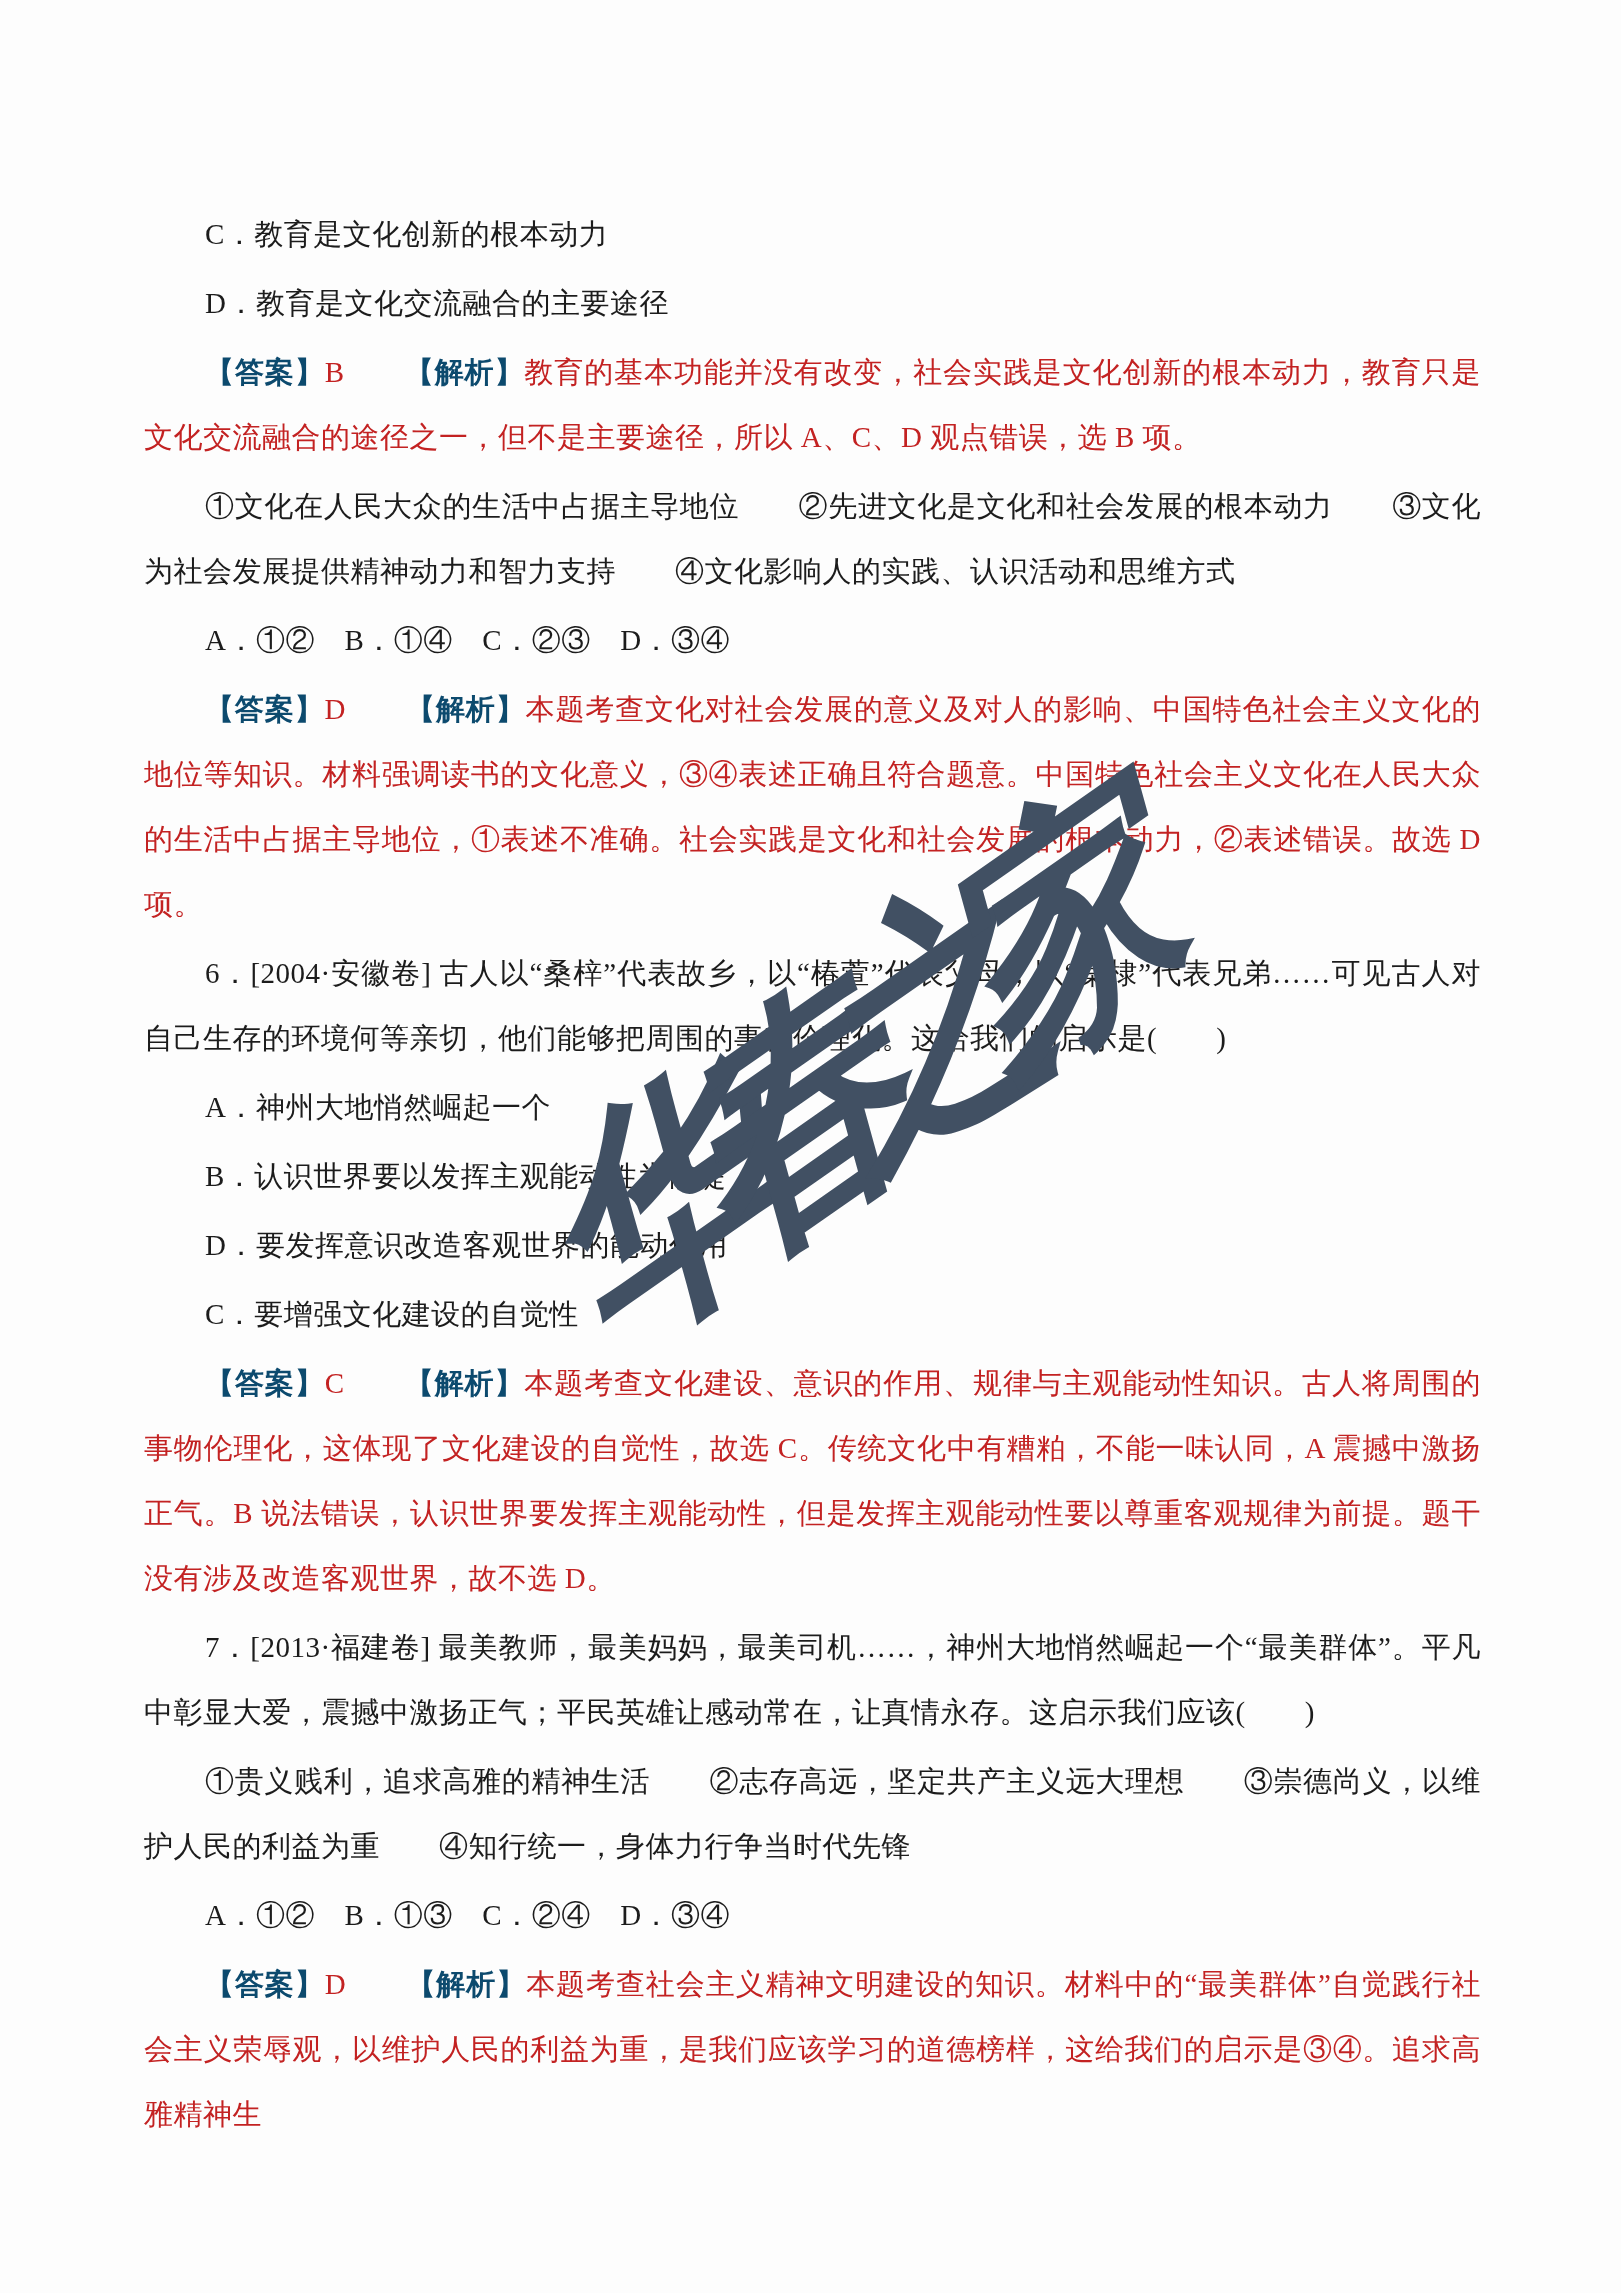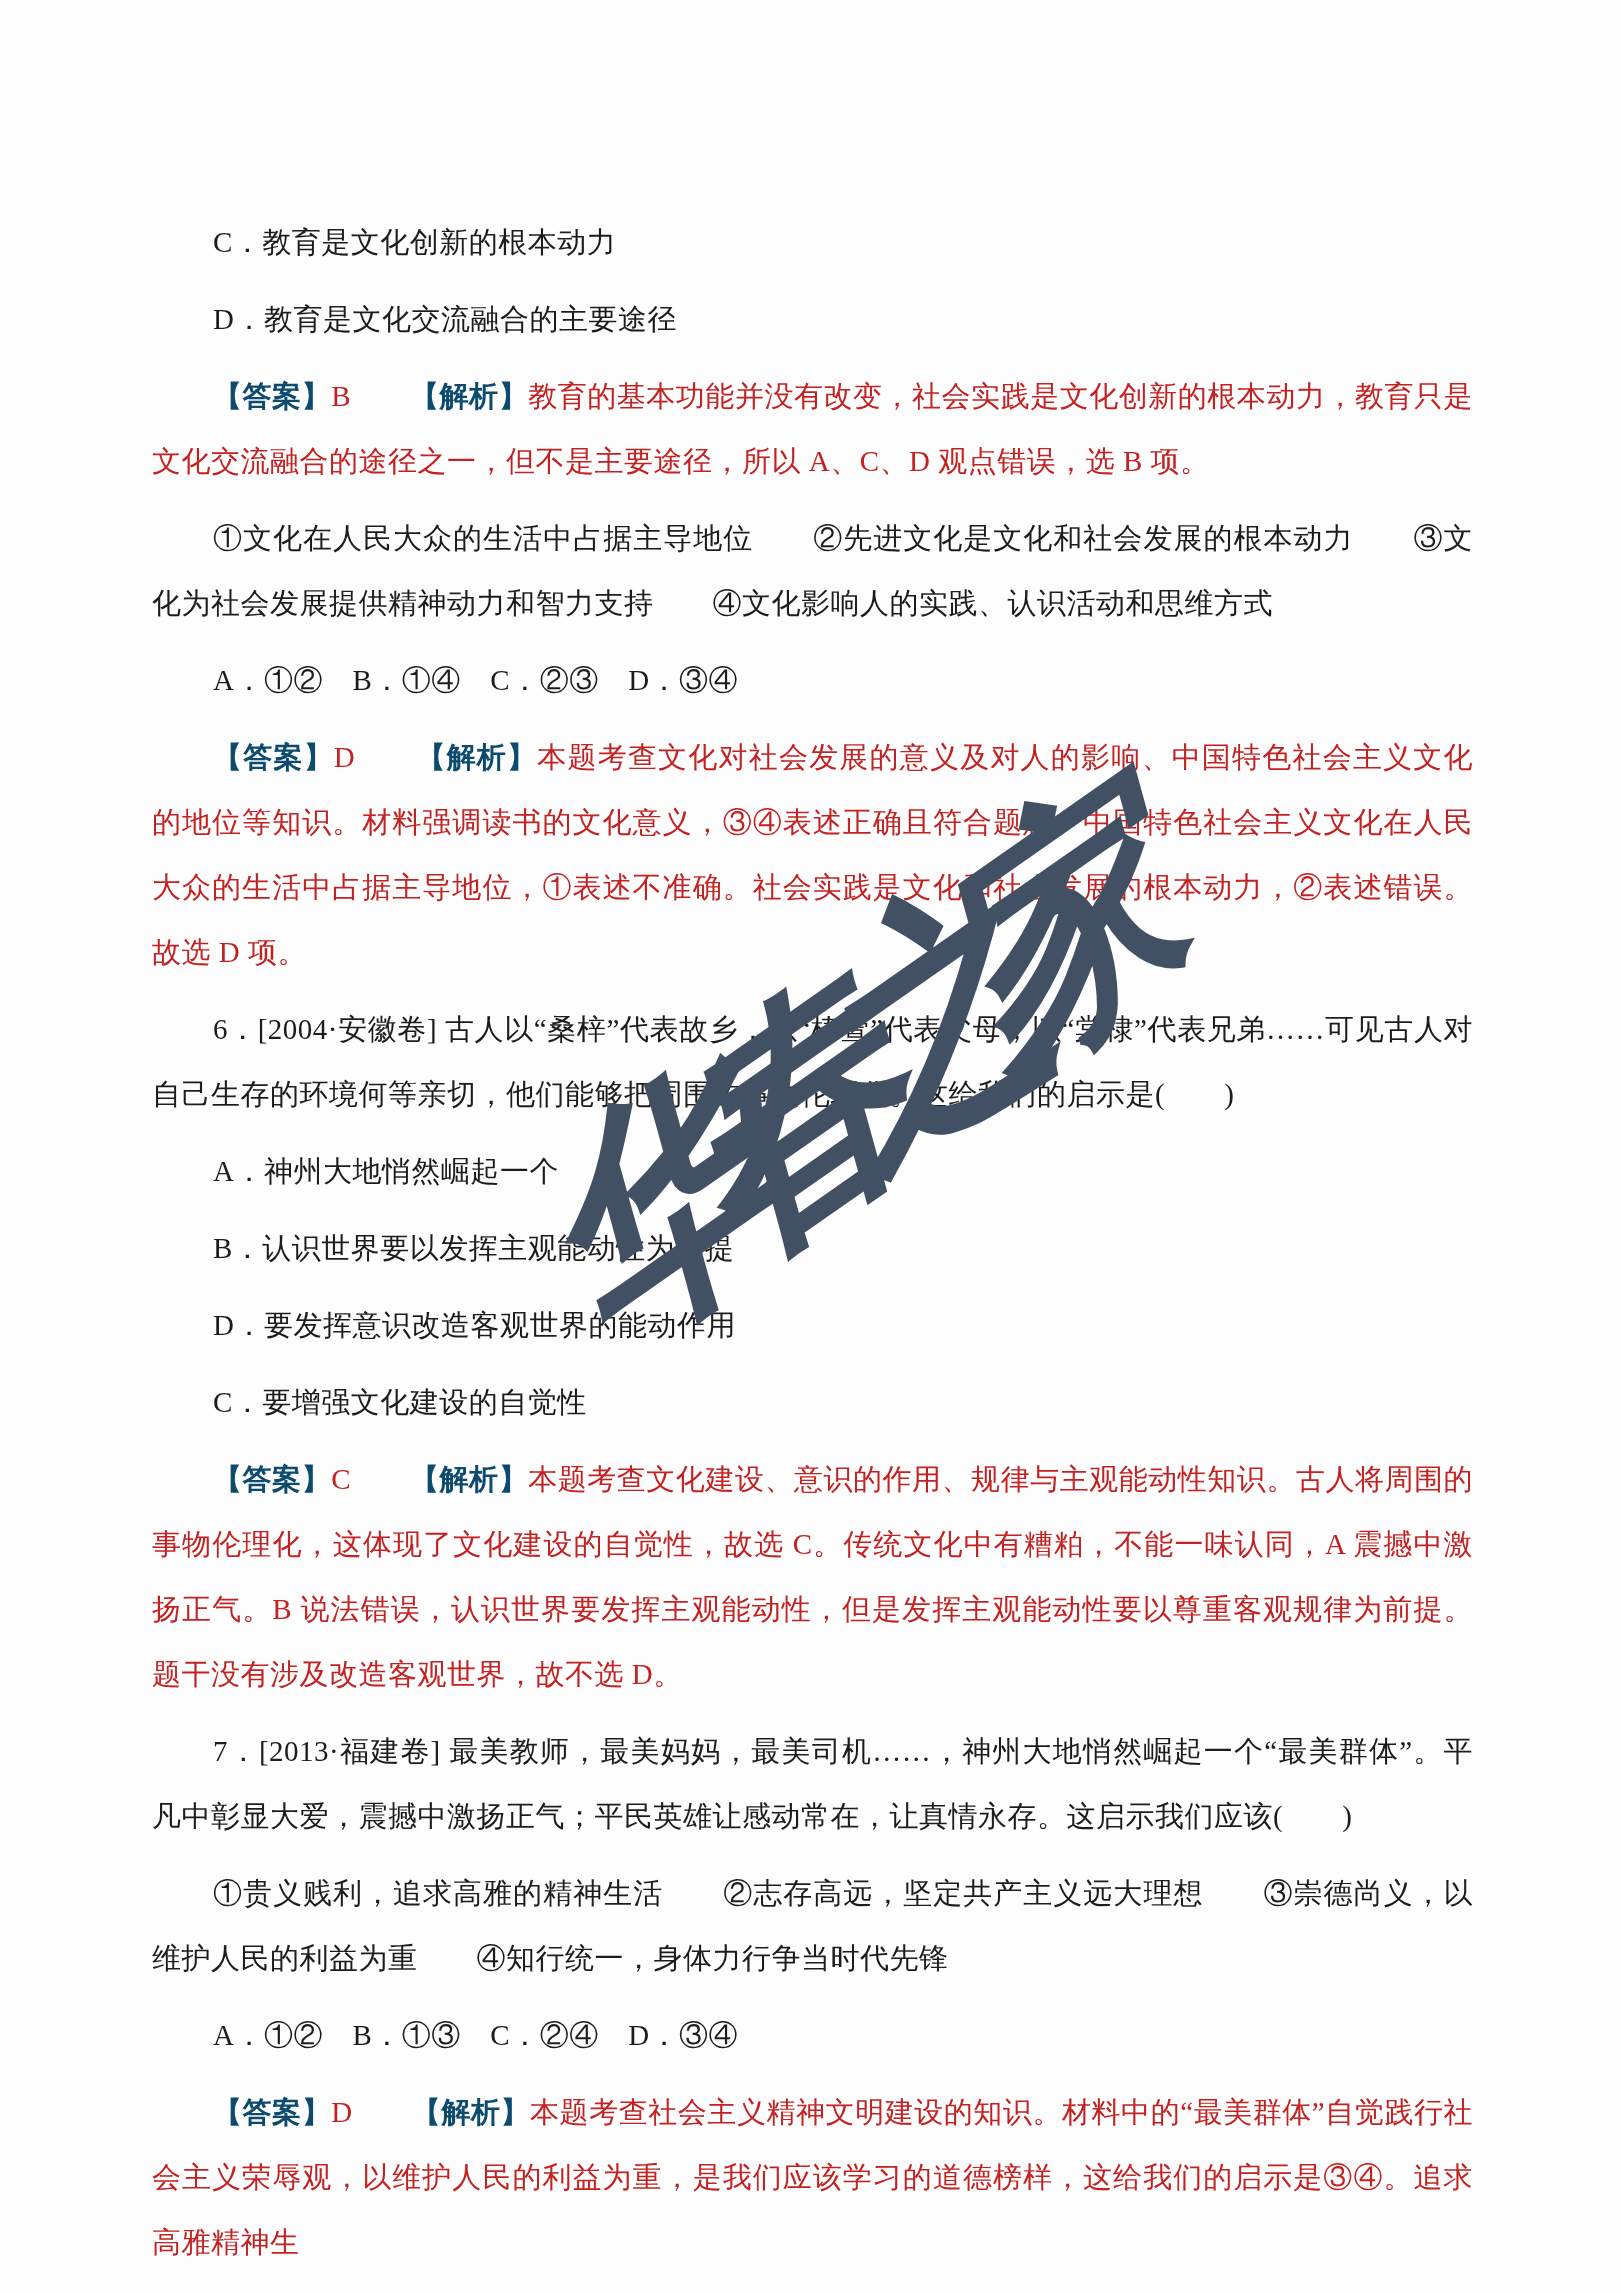--- a/index.html
+++ b/index.html
@@ -18,21 +18,21 @@
     left:140px;
     top:198px;
     width:1345px;
     font-size:29px;
     line-height:65px;
     color:#1c1c1c;
     text-align:justify;
     letter-spacing:0.5px;
   }
   .para{
-    margin:12px;
+    margin:4px;
     text-indent:61px;
   }
   .para.red{
     color:#c32222;
   }
   .para .b{
     font-weight:bold;
     color:#0c4a6e;
   }
   .watermark{

